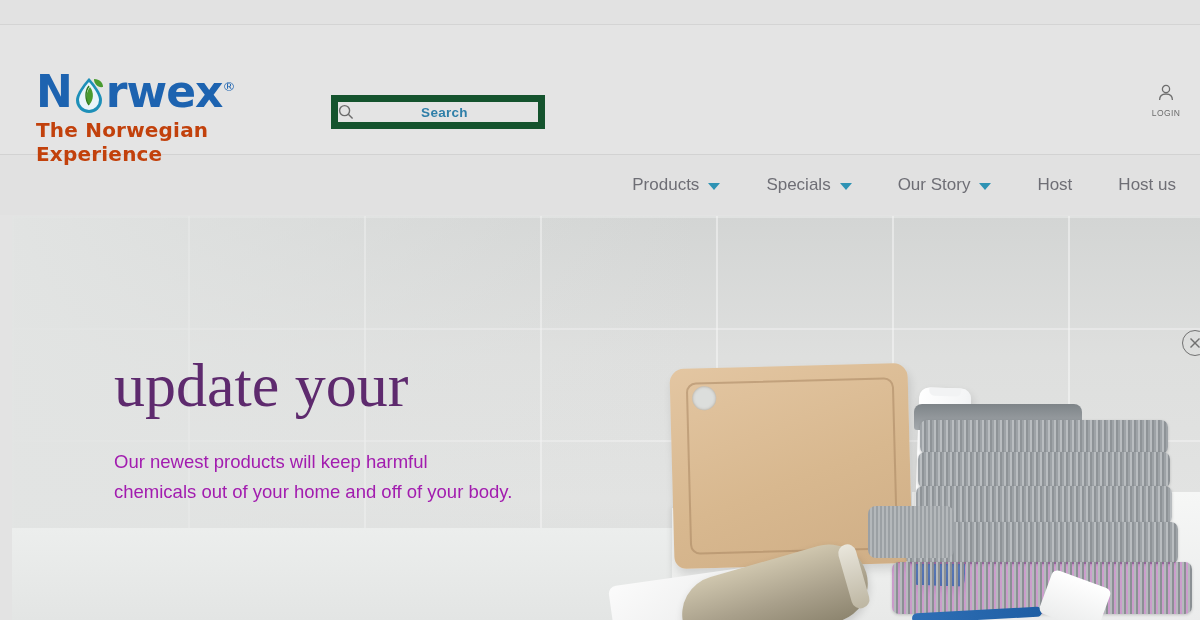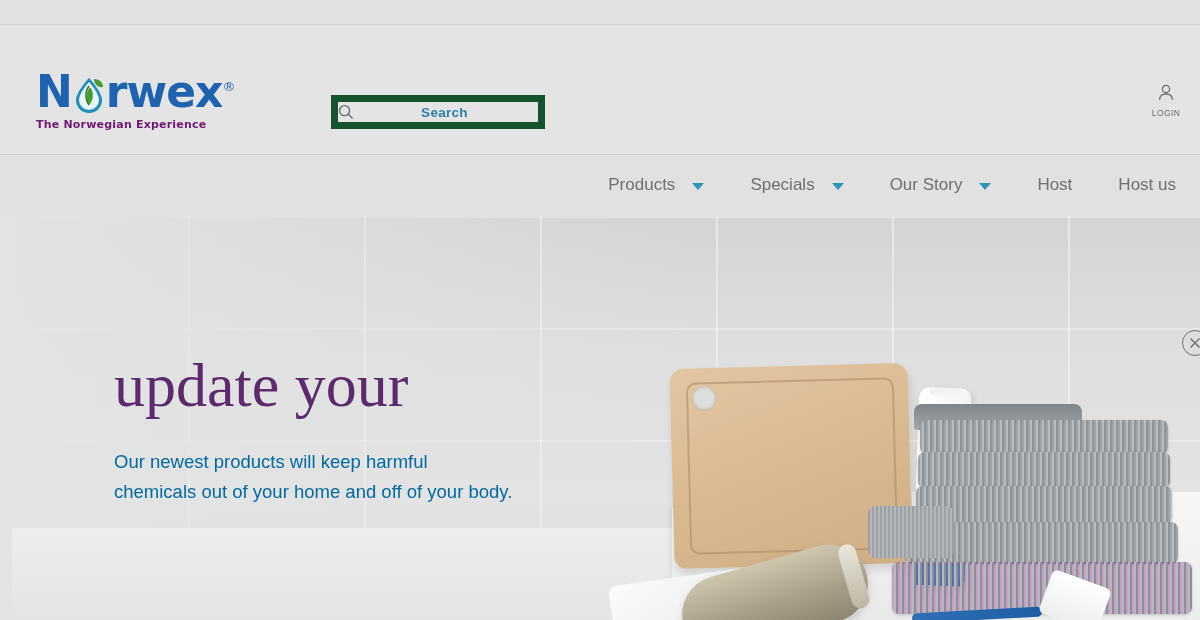--- a/index.html
+++ b/index.html
@@ -37,22 +37,22 @@
   }
   .logo-mark .drop-slot{
     display:inline-block; width:34px; height:40px;
     position:relative; vertical-align:-6px;
   }
   .logo-mark .drop-slot svg{ position:absolute; left:0; top:0; }
   .logo-reg{
     font-size:13px; vertical-align:super; color:#1d63b0; font-weight:normal;
   }
   .logo-tagline{
-    margin-top:4px; font-size:11px; font-weight:bold;
-    color:#701a75; letter-spacing:.2px;
+    margin-top:4px; font-size:20px; font-weight:bold;
+    color:#c2410c; letter-spacing:.2px;
     font-family:"DejaVu Sans", sans-serif;
   }
 
   
   .search-box{
     position:absolute; left:331px; top:70px;
     width:214px; height:34px;
     border:7px solid #14532d;
     background:#e4e4e4;
     display:flex; align-items:center;
@@ -80,21 +80,21 @@
   }
 
   
   .navbar{
     height:60px; width:1200px;
     background:#e1e1e1;
     display:flex; align-items:center; justify-content:flex-end;
     padding-right:24px;
   }
   .nav-item{
-    display:flex; align-items:center; gap:17px;
+    display:flex; align-items:center; gap:9px;
     margin-left:46px; cursor:pointer;
     font-size:17px; color:#6e6e75;
     font-family:"Liberation Sans", sans-serif;
   }
   .caret{
     width:0; height:0;
     border-left:6px solid transparent;
     border-right:6px solid transparent;
     border-top:7px solid #2e93b4;
     margin-top:3px;
@@ -244,21 +244,21 @@
   
   .hero-copy{ position:absolute; left:86px; top:130px; width:520px;margin-left:16px; }
   .hero-title{
     font-family:"Liberation Serif", serif;
     font-size:62px; line-height:1.28;
     color:#5e2a6e; font-weight:normal;
   }
   .hero-sub{
     margin-top:22px;
     font-size:18.5px; line-height:1.58;
-    color:#0369a1; max-width:400px;
+    color:#a21caf; max-width:400px;
   }
 
   
   .close-btn{
     position:absolute; right:-8px; top:114px;
     width:26px; height:26px; border-radius:50%;
     border:1.5px solid #717171;
     display:flex; align-items:center; justify-content:center;
     color:#717171; font-size:14px; background:transparent;
     cursor:pointer;

